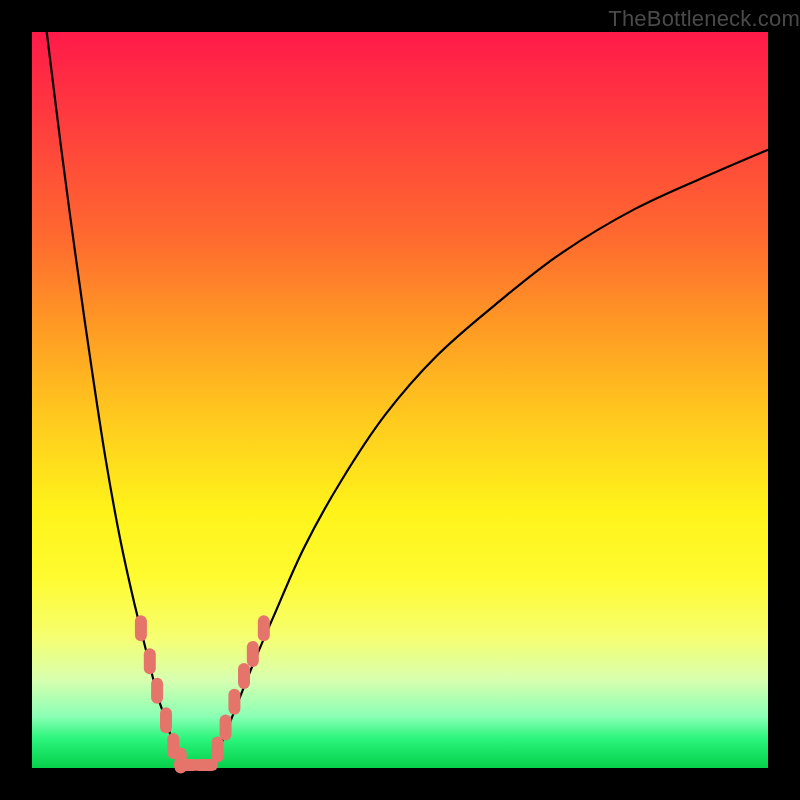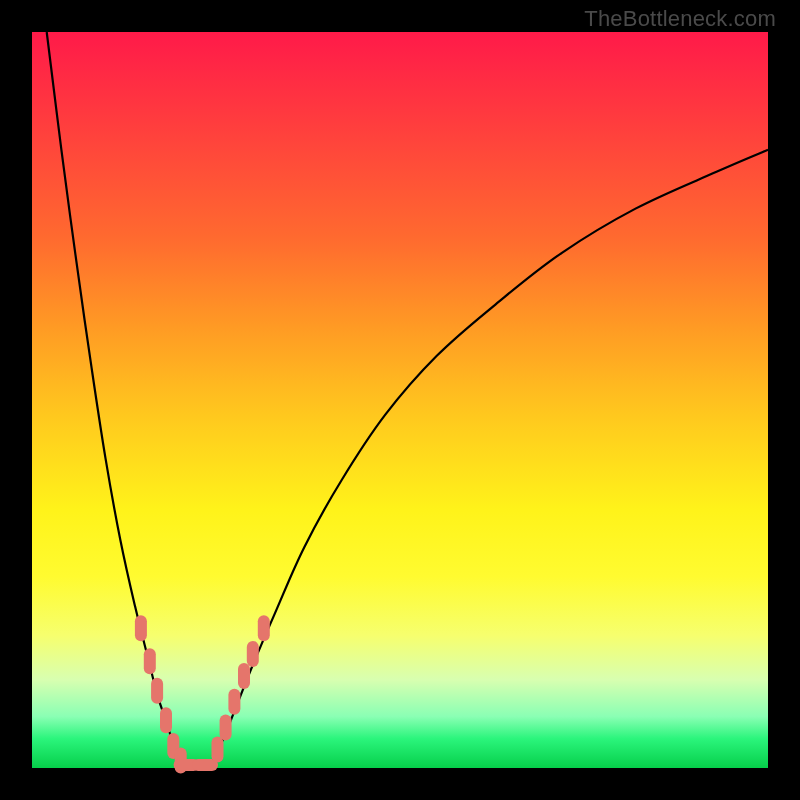--- a/index.html
+++ b/index.html
@@ -33,21 +33,21 @@
       #fffb30 74%,
       #f6ff6e 82%,
       #d8ffb0 88%,
       #8affb4 93%,
       #2bf57c 96%,
       #06cf4a 100%);
   }
   .watermark {
     position: absolute;
     top: 6px;
-    right: 24px;
+    right: 0;
     color: #4a4a4a;
     font-size: 22px;
     font-weight: 500;
     letter-spacing: 0.2px;
     z-index: 50;
   }
   svg.curves {
     position: absolute;
     left: 0;
     top: 0;

